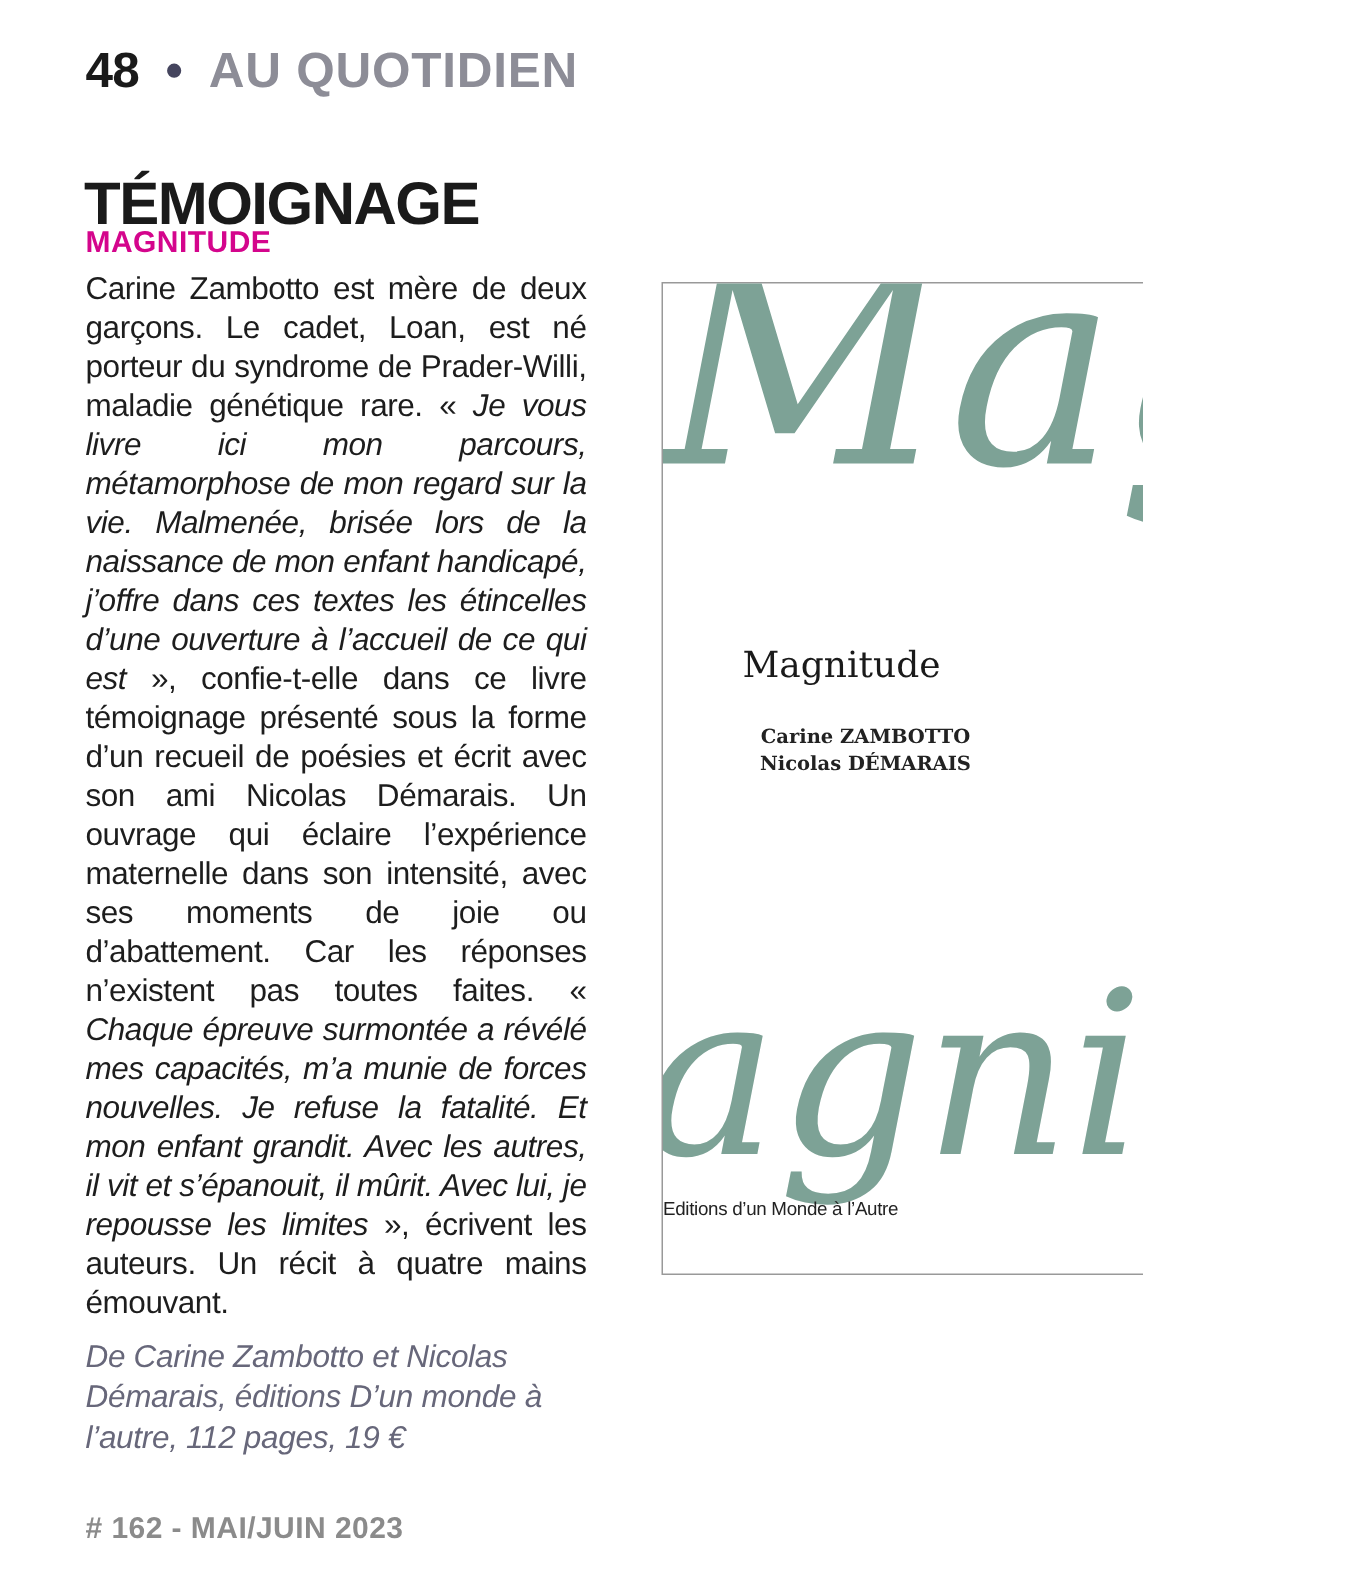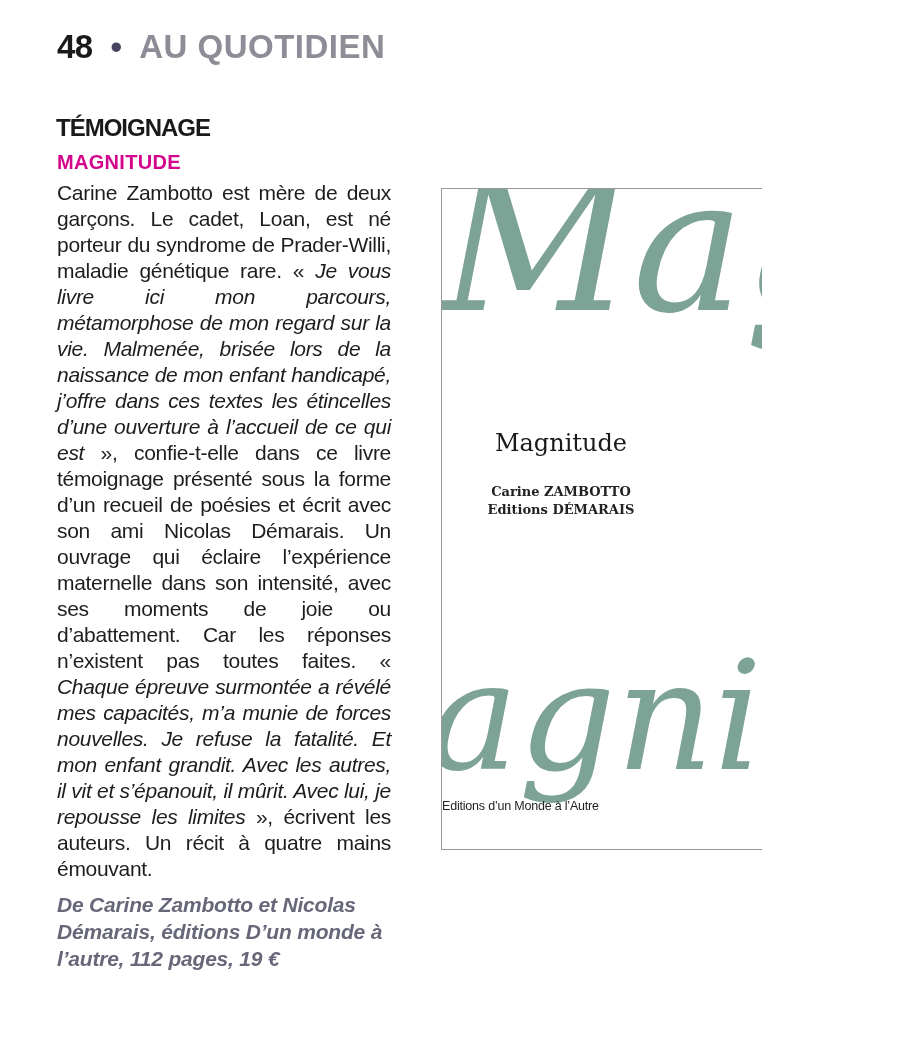--- a/index.html
+++ b/index.html
@@ -17,21 +17,21 @@
     font-size:33px; font-weight:bold; letter-spacing:-0.5px;
     white-space:nowrap;
   }
   .masthead .pagenum { color:#1a1a1a; }
   .masthead .bullet  { color:#45455e; padding:0 9px; }
   .masthead .section { color:#8d8d97; letter-spacing:0.5px; }
 
   
   .kicker {
     position:absolute; left:56px; top:114px;
-    font-size:24px; font-weight:bold; color:#1a1a1a;
+    font-size:40px; font-weight:bold; color:#1a1a1a;
     letter-spacing:-1px;
   }
   .article-title {
     position:absolute; left:57px; top:151px;
     font-size:20px; font-weight:bold; color:#d4058c;
     letter-spacing:0.3px;
   }
 
   
   .body-copy {
@@ -39,21 +39,21 @@
     font-size:21px; line-height:26px; letter-spacing:-0.3px;
     text-align:justify; color:#1d1d1d;
     hyphens:auto; -webkit-hyphens:auto;
   }
   .seg-italic { font-style:italic; }
 
   
   .attribution {
     position:absolute; left:57px; top:891px; width:348px;
     font-size:21px; line-height:27px;
-    font-style:italic; font-weight:bold;
+    font-style:italic; font-weight:normal;
     color:#67677a; letter-spacing:-0.2px;
   }
 
   
   .issue-line {
     position:absolute; left:57px; top:1008px;
     font-size:20px; font-weight:bold; color:#8b8b8b;
     letter-spacing:0.3px;
   }
 
@@ -68,21 +68,21 @@
     font-style:italic; font-weight:normal;
     color:#7da296;
   }
   .script-top    { top:-38px; left:-2px;  font-size:188px; }
   .script-bottom { top:452px; left:-14px; font-size:152px; }
   .cover-title {
     position:absolute; top:240px; left:0; width:238px; text-align:center;
     font-family:"DejaVu Serif", serif; font-size:24px; color:#1a1a1a;
   }
   .cover-authors {
-    position:absolute; top:294px; left:0; width:238px; text-align:center;
+    position:absolute; top:294px; left:16px; width:238px; text-align:center;
     font-family:"DejaVu Serif", serif; font-size:13px; font-weight:bold;
     line-height:18px; color:#222222;
   }
   .cover-publisher {
     position:absolute; top:610px; left:0; width:100%; text-align:left;
     font-family:"Liberation Sans", sans-serif; font-size:12.5px;
     font-weight:normal; letter-spacing:-0.2px; color:#222222;
   }
 </style>
 </head>
@@ -96,25 +96,26 @@
     <span class="section">AU QUOTIDIEN</span>
   </div>
 
   <h1 class="kicker">TÉMOIGNAGE</h1>
   <h2 class="article-title">MAGNITUDE</h2>
 
   <div class="body-copy"><span class="seg-normal">Carine Zambotto est mère de deux garçons. Le cadet, Loan, est né porteur du syndrome de Prader-Willi, maladie génétique rare. « </span><span class="seg-italic">Je vous livre ici mon parcours, métamorphose de mon regard sur la vie. Malmenée, brisée lors de la naissance de mon enfant handicapé, j’offre dans ces textes les étincelles d’une ouverture à l’accueil de ce qui est</span><span class="seg-normal"> », confie-t-elle dans ce livre témoignage présenté sous la forme d’un recueil de poésies et écrit avec son ami Nicolas Démarais. Un ouvrage qui éclaire l’expérience maternelle dans son intensité, avec ses moments de joie ou d’abattement. Car les réponses n’existent pas toutes faites. « </span><span class="seg-italic">Chaque épreuve surmontée a révélé mes capacités, m’a munie de forces nouvelles. Je refuse la fatalité. Et mon enfant grandit. Avec les autres, il vit et s’épanouit, il mûrit. Avec lui, je repousse les limites</span><span class="seg-normal"> », écrivent les auteurs. Un récit à quatre mains émouvant.</span></div>
 
   <div class="attribution">De Carine Zambotto et Nicolas Démarais, éditions D’un monde à l’autre, 112 pages, 19 €</div>
 
+  <div class="issue-line"># 162 - MAI/JUIN 2023</div>
 
   <div class="cover">
     <div class="script script-top">Magn</div>
     <div class="script script-bottom">agnitu</div>
     <div class="cover-title">Magnitude</div>
     <div class="cover-authors">
       <div>Carine ZAMBOTTO</div>
-      <div>Editions DÉMARAIS</div>
+      <div>Nicolas DÉMARAIS</div>
     </div>
     <div class="cover-publisher">Editions d’un Monde à l’Autre</div>
   </div>
 
 </div>
 
 </body></html>

